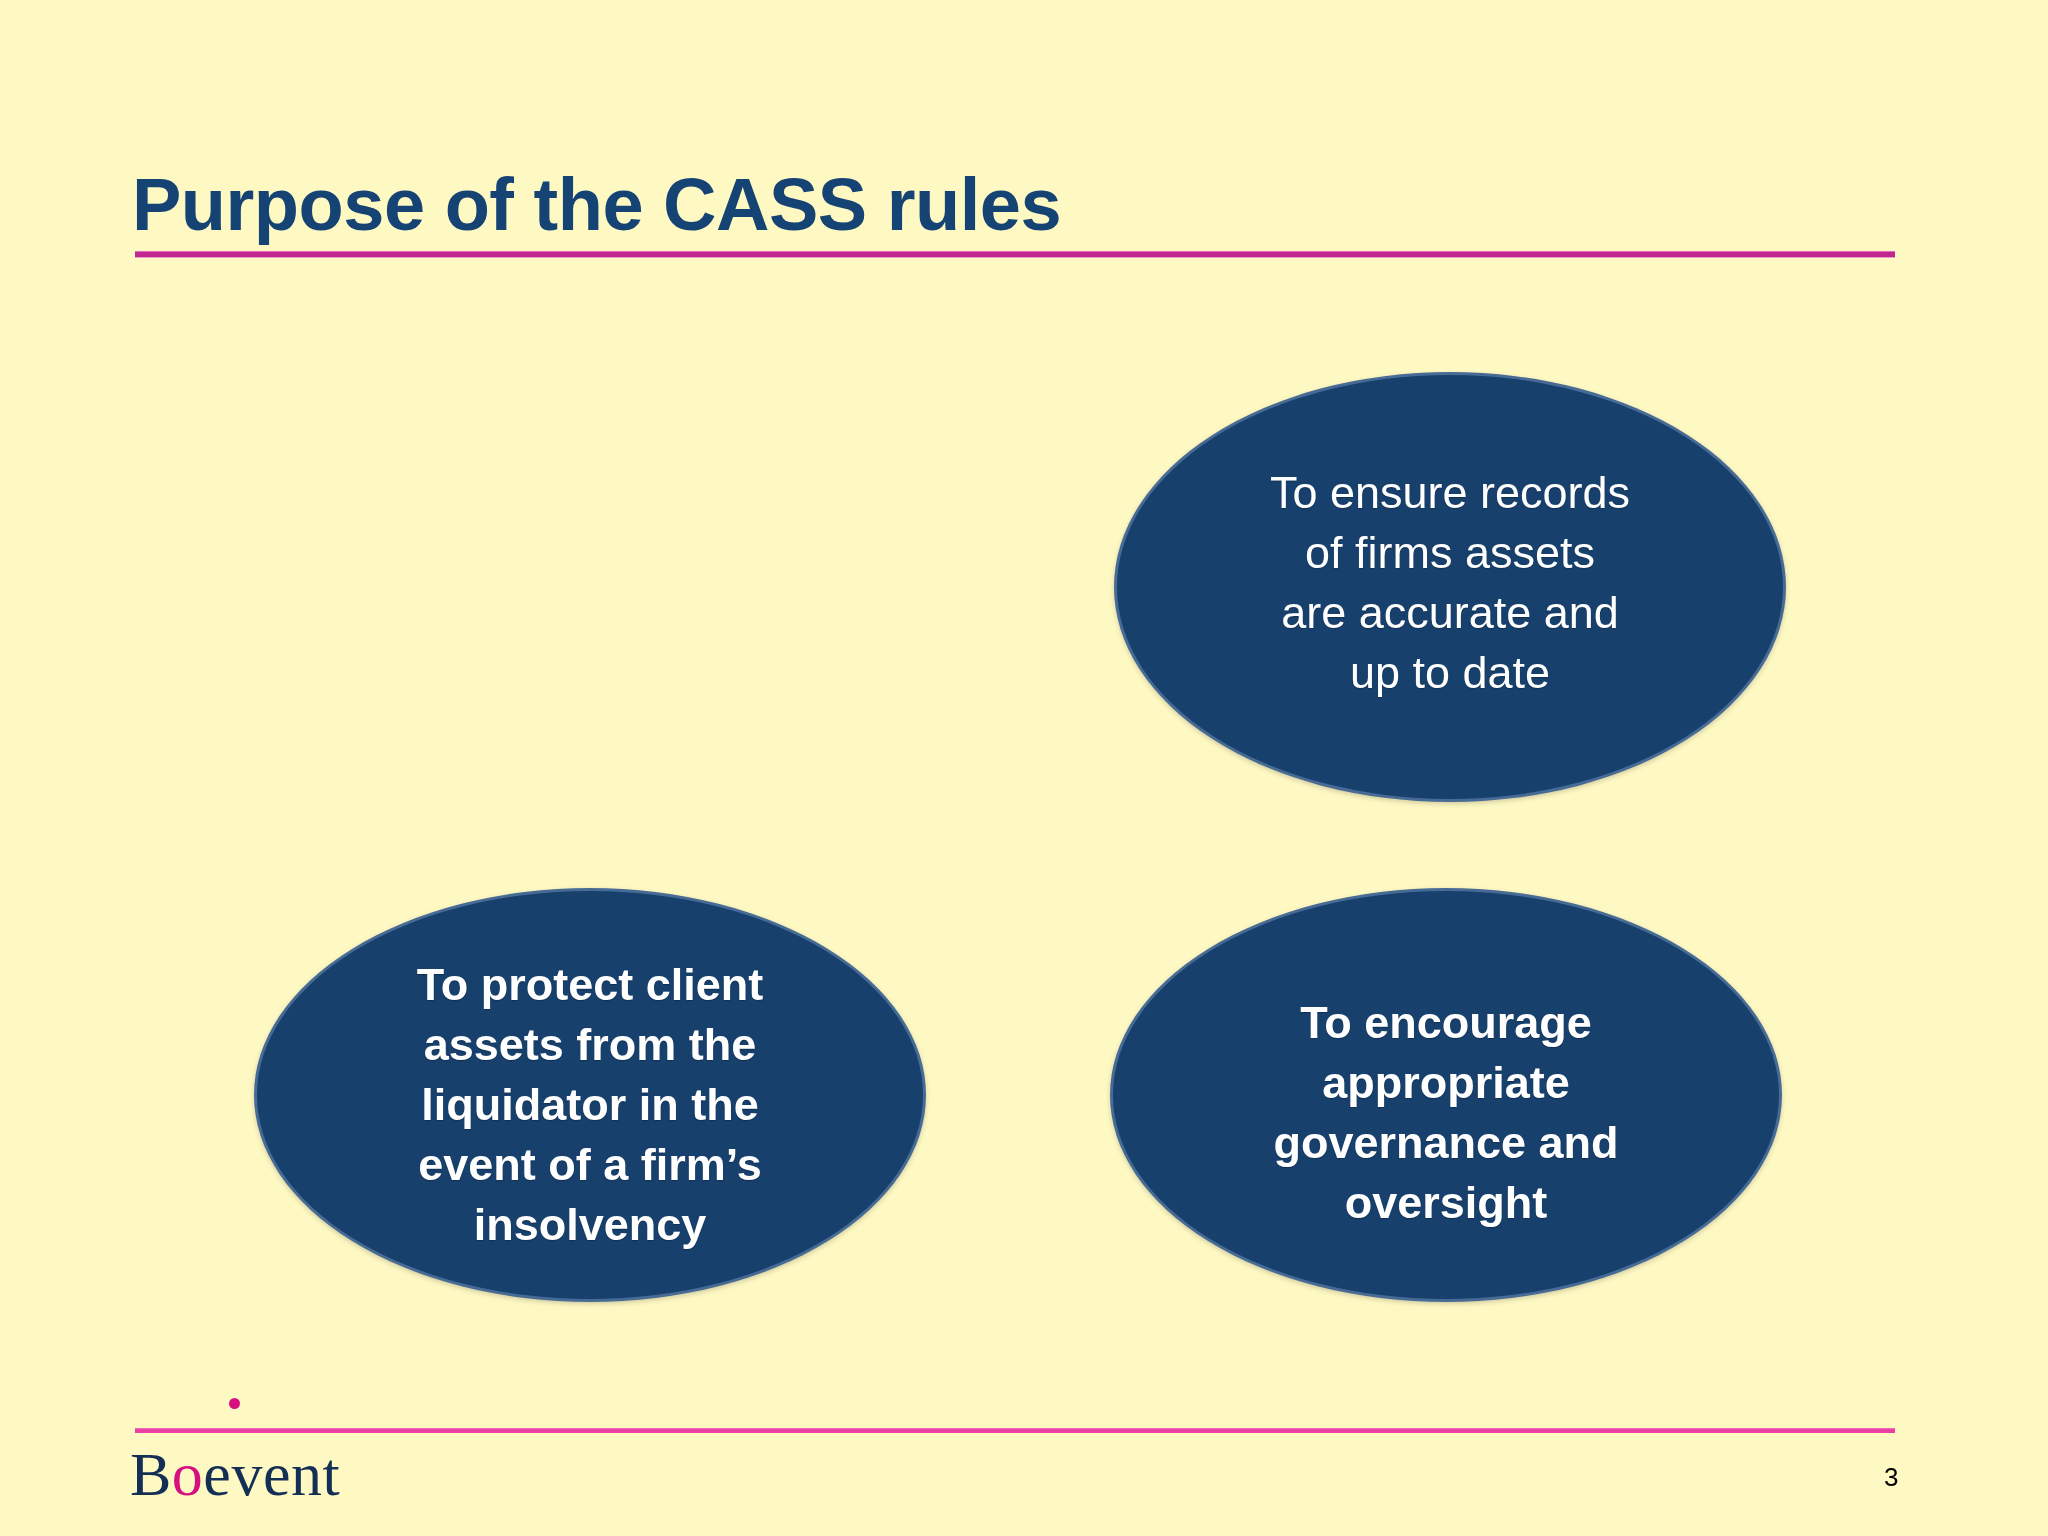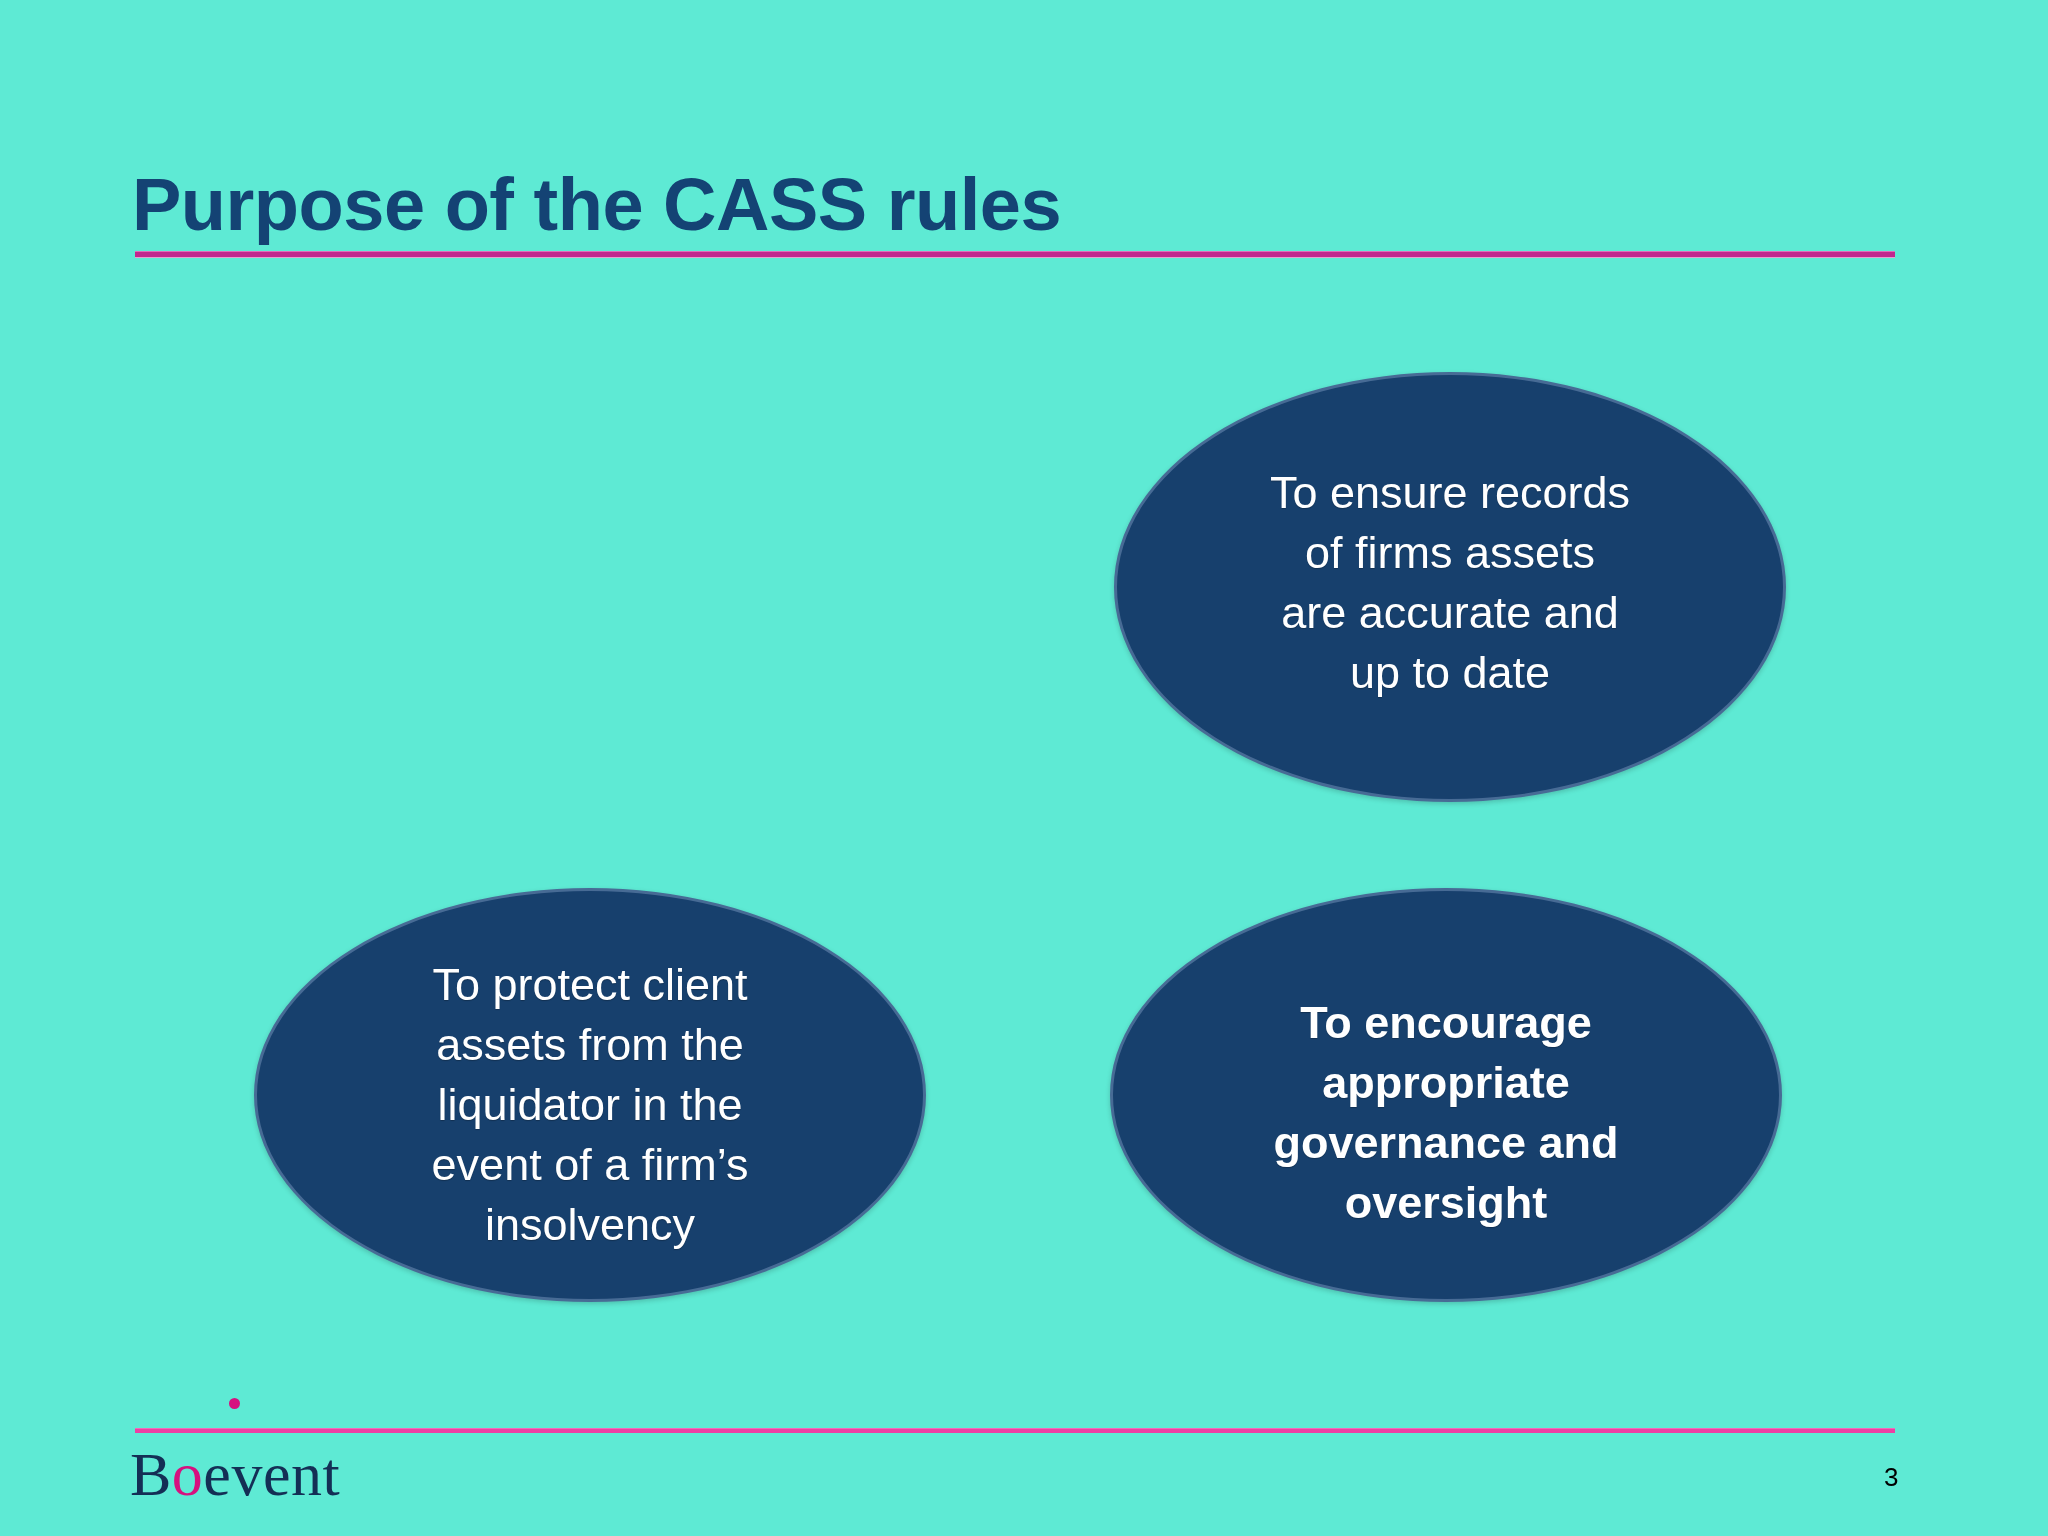--- a/index.html
+++ b/index.html
@@ -12,21 +12,21 @@
     height: 1536px;
     overflow: hidden;
     font-family: "Liberation Sans", sans-serif;
     -webkit-font-smoothing: antialiased;
   }
 
   .slide {
     position: relative;
     width: 2048px;
     height: 1536px;
-    background: #5eead4;
+    background: #fef9c3;
   }
 
   
   .slide-title {
     position: absolute;
     left: 132px;
     top: 116px;
     font-size: 74px;
     line-height: 1.05;
     color: #144374;
@@ -69,21 +69,21 @@
     text-shadow: 0 1px 1px rgba(0,0,0,0.25);
   }
 
   #ellipse-0 { left: 250px; top: 360px;  width: 672px; height: 442px; }
   #ellipse-0 .ellipse-text { transform: translateY(16px); }
 
   #ellipse-1 { left: 1114px; top: 372px; width: 672px; height: 430px; }
   #ellipse-1 .ellipse-text { transform: translateY(-4px); }
 
   #ellipse-2 { left: 254px; top: 888px;  width: 672px; height: 414px; }
-  #ellipse-2 .ellipse-text { transform: translateY(10px); }
+  #ellipse-2 .ellipse-text { transform: translateY(10px); font-weight: bold; }
 
   #ellipse-3 { left: 1110px; top: 888px; width: 672px; height: 414px; font-weight: bold; }
   #ellipse-3 .ellipse-text { transform: translateY(18px); }
 
   
   .footer-rule {
     position: absolute;
     left: 135px;
     top: 1428px;
     width: 1760px;

